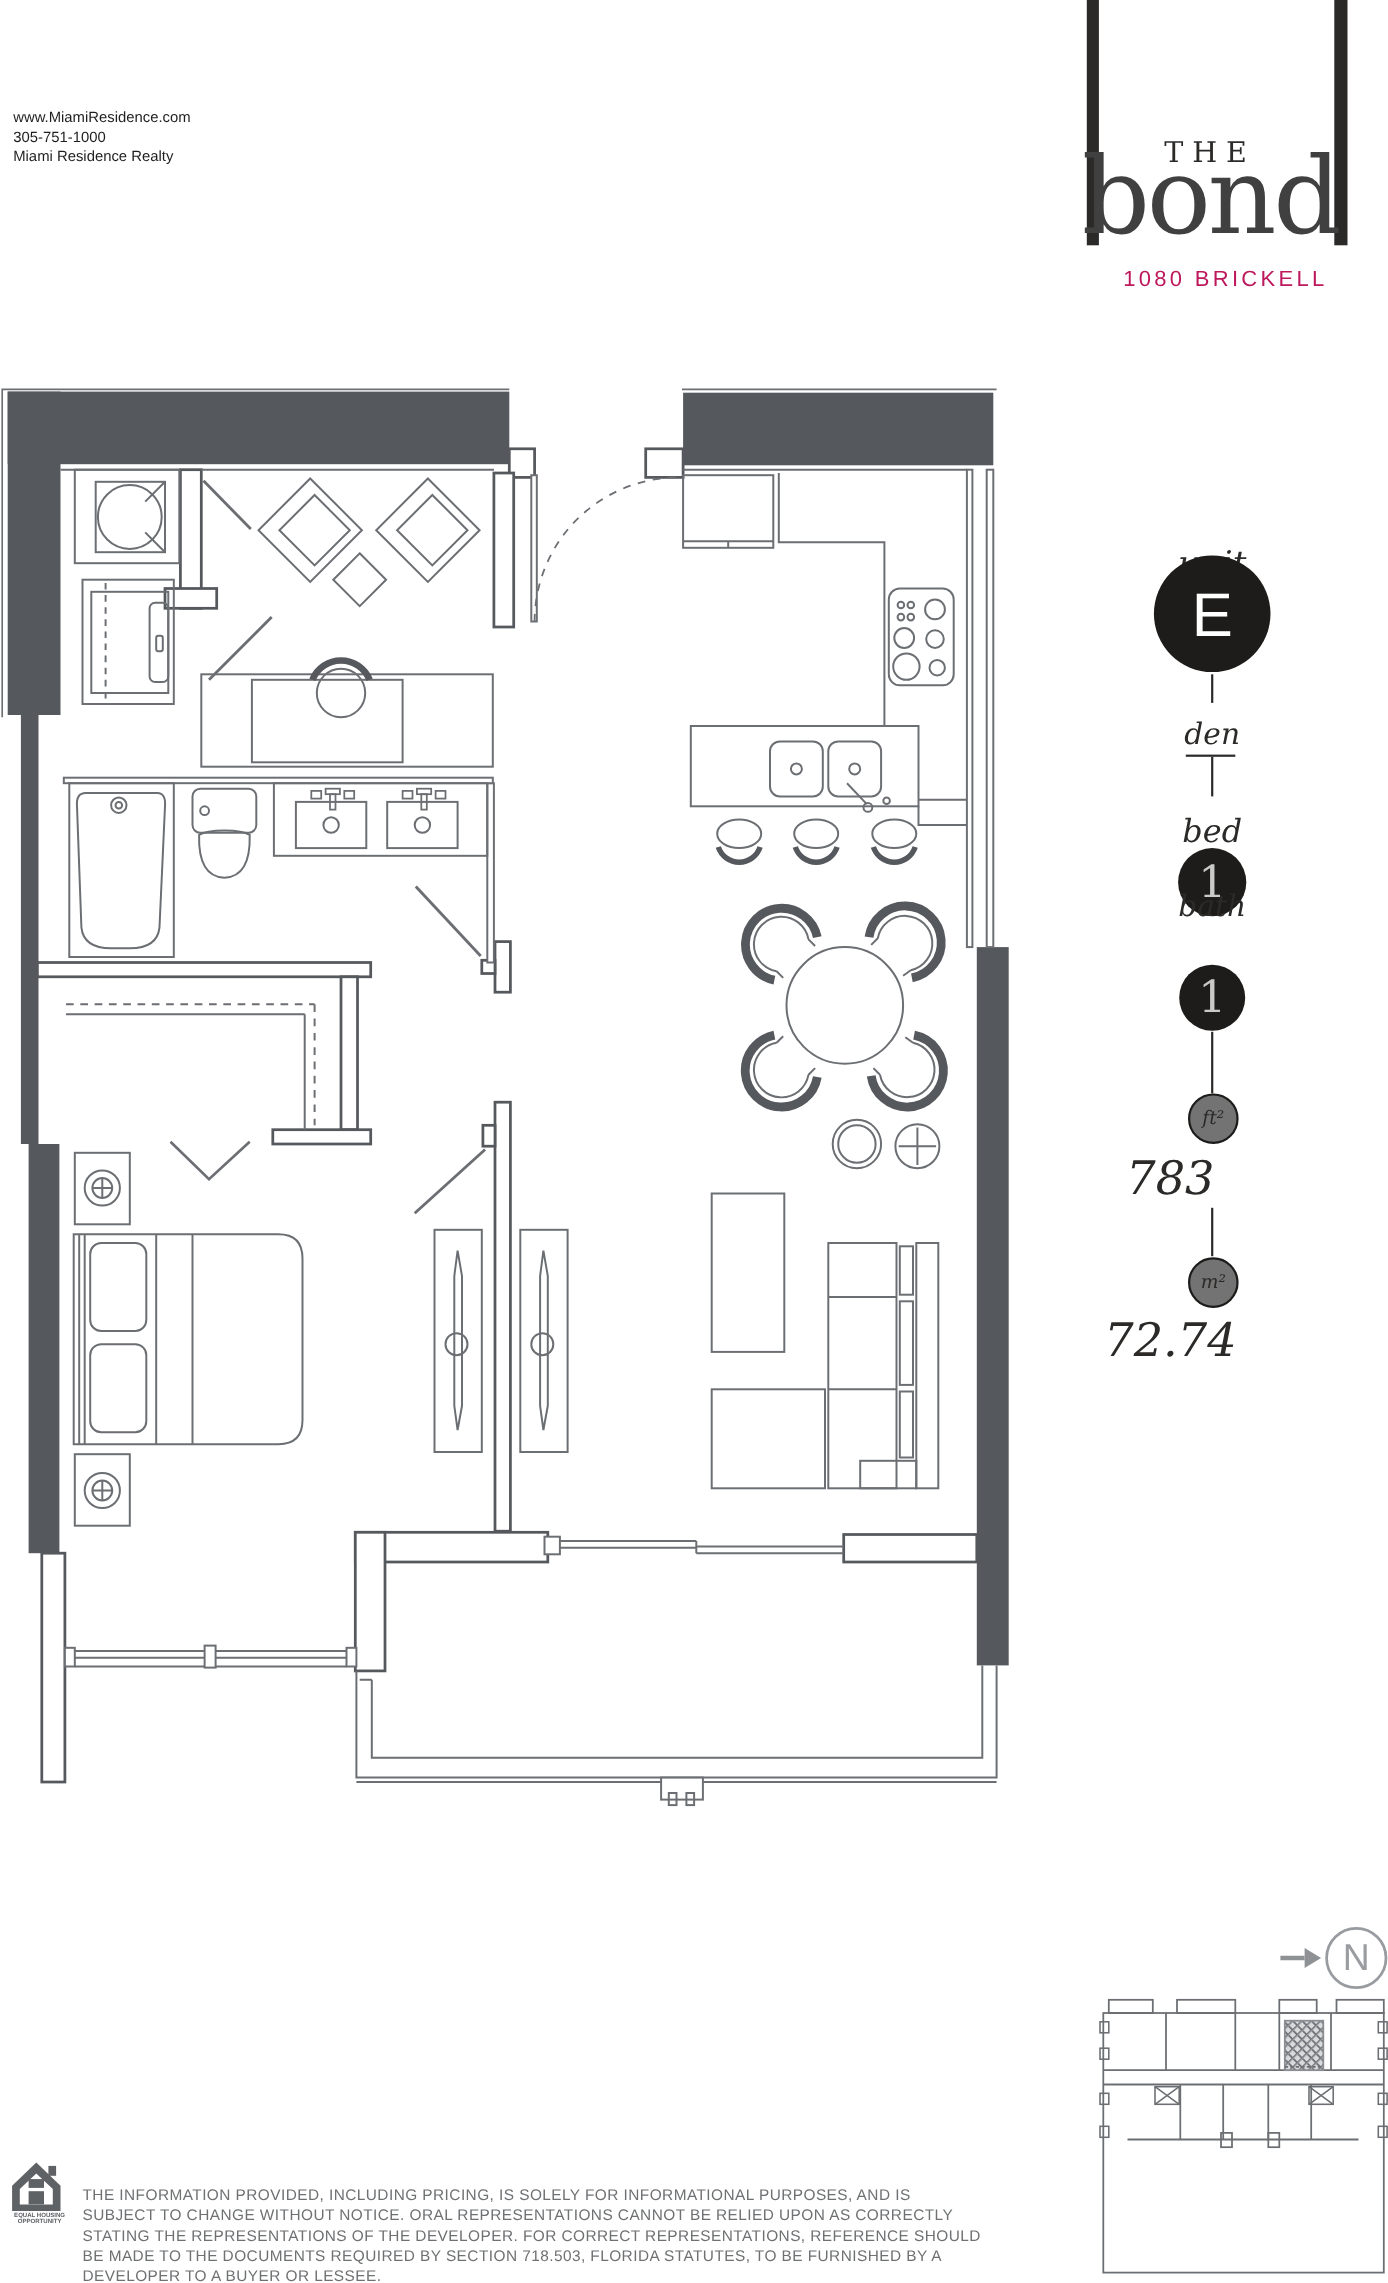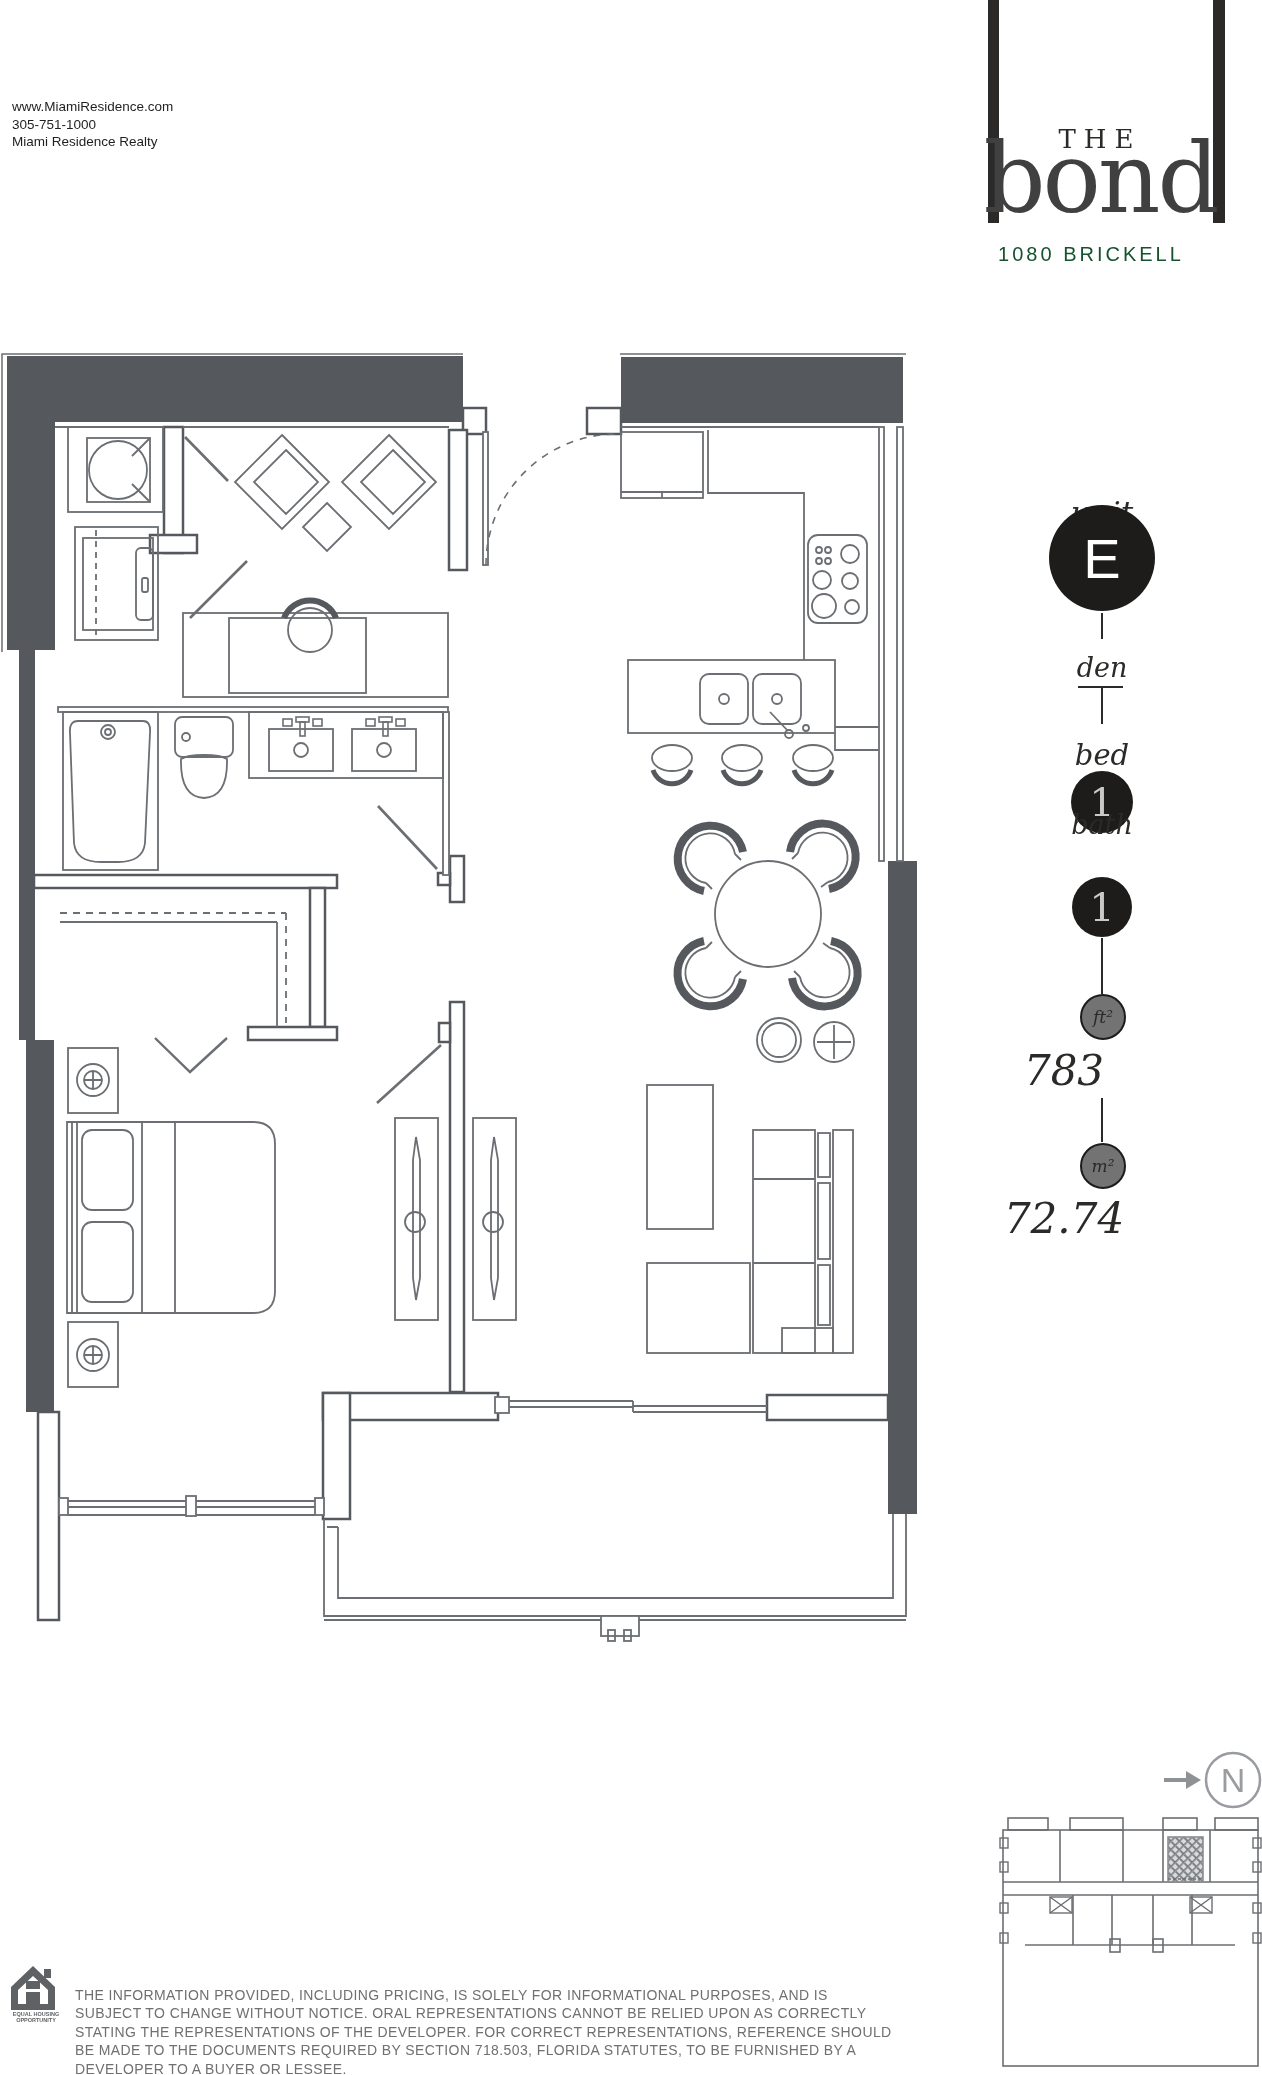--- a/index.html
+++ b/index.html
@@ -7,21 +7,21 @@
         font-family:"Liberation Sans",sans-serif;color:#231f20;}
   .abs{position:absolute;}
   
   .contact{left:12px;top:98px;font-size:13.5px;line-height:17.5px;color:#1f1f1f;white-space:pre-line;}
   .logo-bar{top:0;width:11px;height:223px;background:#2b2a28;}
   .logo-the{left:975px;top:124px;width:250px;text-align:center;
             font-family:"DejaVu Serif","Liberation Serif",serif;font-size:26px;letter-spacing:8px;color:#2b2a28;}
   .logo-bond{left:968px;top:133px;width:264px;text-align:center;
              font-family:"DejaVu Serif","Liberation Serif",serif;font-size:97px;line-height:92px;
              letter-spacing:-3px;color:#404040;}
-  .logo-addr{left:966px;top:243px;width:250px;text-align:center;font-size:20px;letter-spacing:3px;color:#14532d;}
+  .logo-addr{left:989px;top:243px;width:250px;text-align:center;font-size:20px;letter-spacing:3px;color:#be185d;}
   
   .it{font-family:"DejaVu Serif","Liberation Serif",serif;font-style:italic;color:#2b2a28;}
   .panel-label{width:200px;text-align:center;left:1002px;}
   .big-circle{left:1049px;top:505px;width:106px;height:106px;border-radius:50%;background:#1d1c1a;
               display:flex;align-items:center;justify-content:center;color:#fff;font-size:56px;
               font-family:"Liberation Sans",sans-serif;font-weight:400;}
   .small-circle{width:62px;height:62px;border-radius:50%;background:#1d1c1a;display:flex;align-items:center;
                justify-content:center;color:#c9c9c9;font-family:"DejaVu Serif",serif;font-size:40px;font-weight:300;}
   .ring-circle{width:42px;height:42px;border-radius:50%;border:2.5px solid #1d1c1a;background:#737373;
                display:flex;align-items:center;justify-content:center;font-size:17px;}

